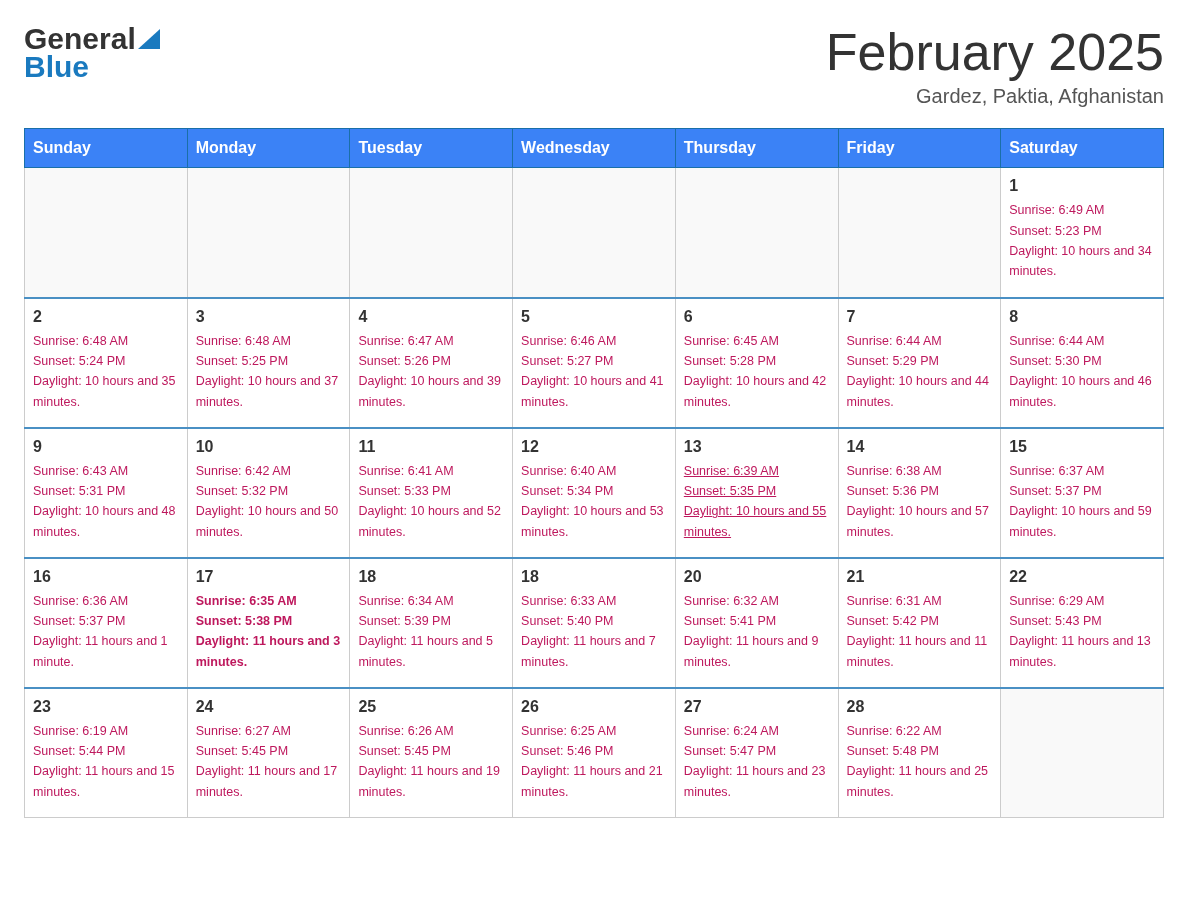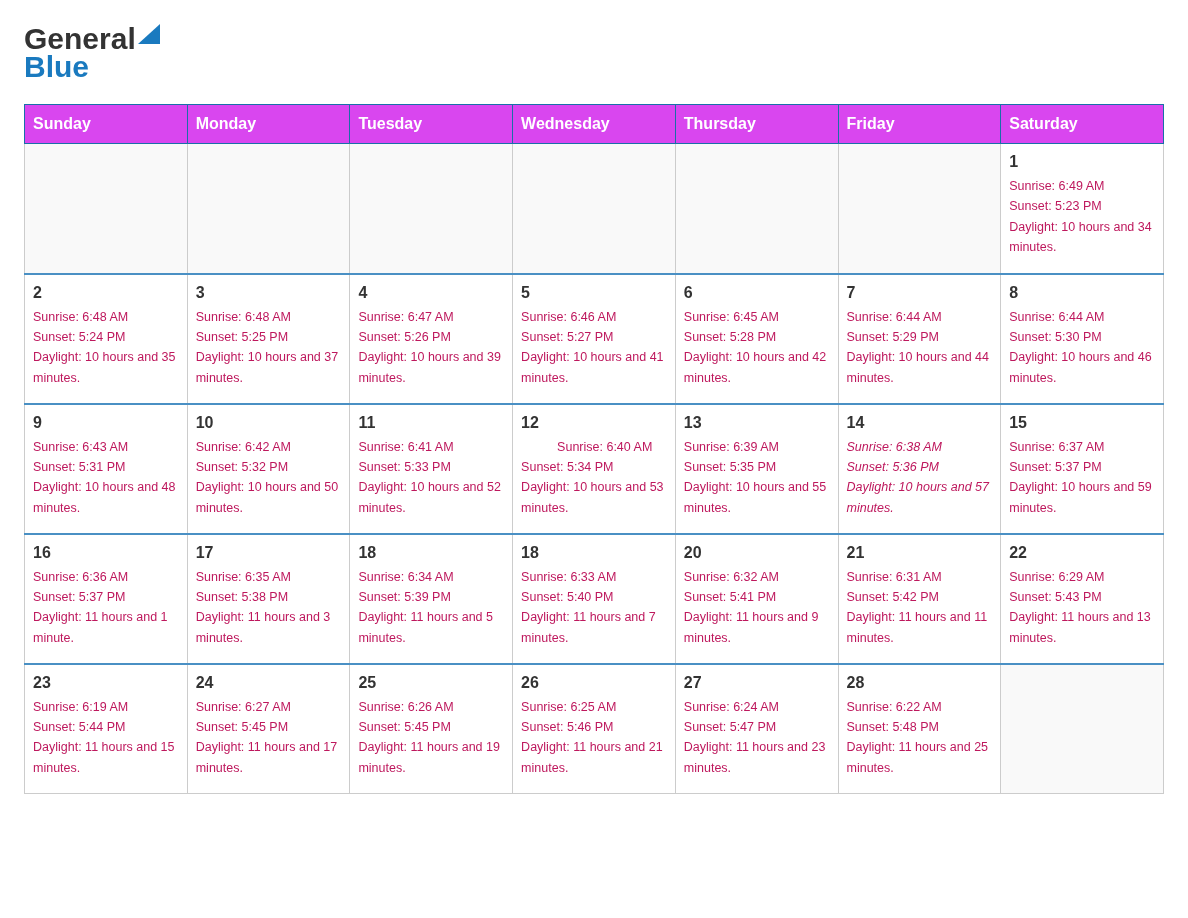--- a/index.html
+++ b/index.html
@@ -35,21 +35,21 @@
       font-size: 20px;
       color: #555;
       margin-top: 4px;
     }
     .calendar {
       width: 100%;
       border-collapse: collapse;
       border: 1px solid #ccc;
     }
     .calendar thead tr th {
-      background-color: #d946ef;
+      background-color: #3b82f6;
       color: #fff;
       font-size: 16px;
       font-weight: bold;
       padding: 10px 8px;
       text-align: left;
       border: 1px solid #1a6fa8;
       margin-top: 25px;
     }
     .calendar tbody tr td {
       vertical-align: top;
@@ -78,27 +78,31 @@
     }
     .calendar tbody tr:not(:last-child) td {
       border-bottom: 2px solid #4a90c4;
     }
   </style>
 </head>
 <body>
 
 <div class="header">
   <div class="logo">
-    <div style="display:flex; line-height:1;">
+    <div style="display:flex; align-items:center; line-height:1;">
       <span style="font-size:30px; font-weight:bold; color:#333; font-family:Arial,sans-serif;">General</span>
       <svg width="22" height="20" viewBox="0 0 22 20" style="margin-left:2px;">
         <polygon points="0,20 22,20 22,0" fill="#1a7abf"></polygon>
       </svg>
     </div>
     <span style="font-size:30px; font-weight:bold; color:#1a7abf; font-family:Arial,sans-serif; margin-top:-4px;">Blue</span>
+  </div>
+  <div class="title-block">
+    <div class="month-title">February 2025</div>
+    <div class="location-title">Gardez, Paktia, Afghanistan</div>
   </div>
 </div>
 
 <table class="calendar">
   <thead>
     <tr>
     <th>Sunday</th>
         <th>Monday</th>
         <th>Tuesday</th>
         <th>Wednesday</th>
@@ -145,38 +149,38 @@
       <tr>
         <td><span class="day-number">9</span><span class="day-info" style="white-space: pre-line;">Sunrise: 6:43 AM
 Sunset: 5:31 PM
 Daylight: 10 hours and 48 minutes.</span></td>
         <td><span class="day-number">10</span><span class="day-info" style="white-space: pre-line;">Sunrise: 6:42 AM
 Sunset: 5:32 PM
 Daylight: 10 hours and 50 minutes.</span></td>
         <td><span class="day-number">11</span><span class="day-info" style="white-space: pre-line;">Sunrise: 6:41 AM
 Sunset: 5:33 PM
 Daylight: 10 hours and 52 minutes.</span></td>
-        <td><span class="day-number">12</span><span class="day-info" style="white-space: pre-line; margin-left: 36px;">Sunrise: 6:40 AM
+        <td><span class="day-number">12</span><span class="day-info" style="white-space: pre-line;">Sunrise: 6:40 AM
 Sunset: 5:34 PM
 Daylight: 10 hours and 53 minutes.</span></td>
-        <td><span class="day-number">13</span><span class="day-info" style="white-space: pre-line;">Sunrise: 6:39 AM
+        <td><span class="day-number">13</span><span class="day-info" style="white-space: pre-line; text-decoration: underline;">Sunrise: 6:39 AM
 Sunset: 5:35 PM
 Daylight: 10 hours and 55 minutes.</span></td>
-        <td><span class="day-number">14</span><span class="day-info" style="white-space: pre-line; font-style: italic;">Sunrise: 6:38 AM
+        <td><span class="day-number">14</span><span class="day-info" style="white-space: pre-line;">Sunrise: 6:38 AM
 Sunset: 5:36 PM
 Daylight: 10 hours and 57 minutes.</span></td>
         <td><span class="day-number">15</span><span class="day-info" style="white-space: pre-line;">Sunrise: 6:37 AM
 Sunset: 5:37 PM
 Daylight: 10 hours and 59 minutes.</span></td>
       </tr>
       <tr>
         <td><span class="day-number">16</span><span class="day-info" style="white-space: pre-line;">Sunrise: 6:36 AM
 Sunset: 5:37 PM
 Daylight: 11 hours and 1 minute.</span></td>
-        <td><span class="day-number">17</span><span class="day-info" style="white-space: pre-line;">Sunrise: 6:35 AM
+        <td><span class="day-number">17</span><span class="day-info" style="white-space: pre-line; font-weight: bold;">Sunrise: 6:35 AM
 Sunset: 5:38 PM
 Daylight: 11 hours and 3 minutes.</span></td>
         <td><span class="day-number">18</span><span class="day-info" style="white-space: pre-line;">Sunrise: 6:34 AM
 Sunset: 5:39 PM
 Daylight: 11 hours and 5 minutes.</span></td>
         <td><span class="day-number">18</span><span class="day-info" style="white-space: pre-line;">Sunrise: 6:33 AM
 Sunset: 5:40 PM
 Daylight: 11 hours and 7 minutes.</span></td>
         <td><span class="day-number">20</span><span class="day-info" style="white-space: pre-line; text-align: center;">Sunrise: 6:32 AM
 Sunset: 5:41 PM

